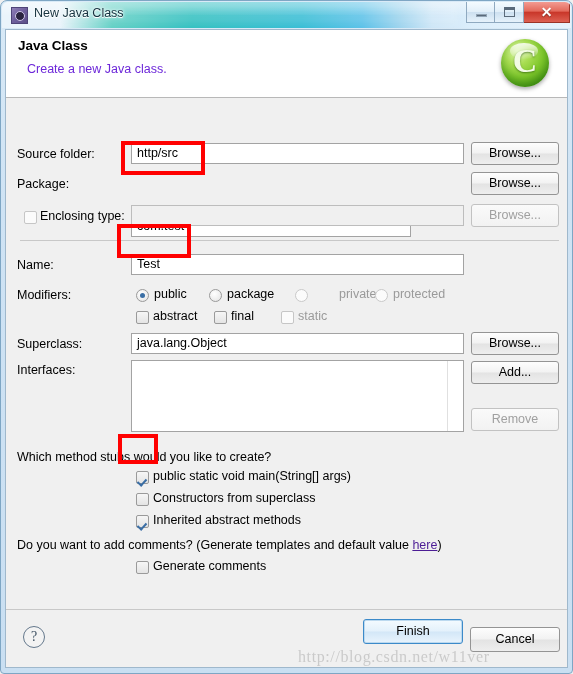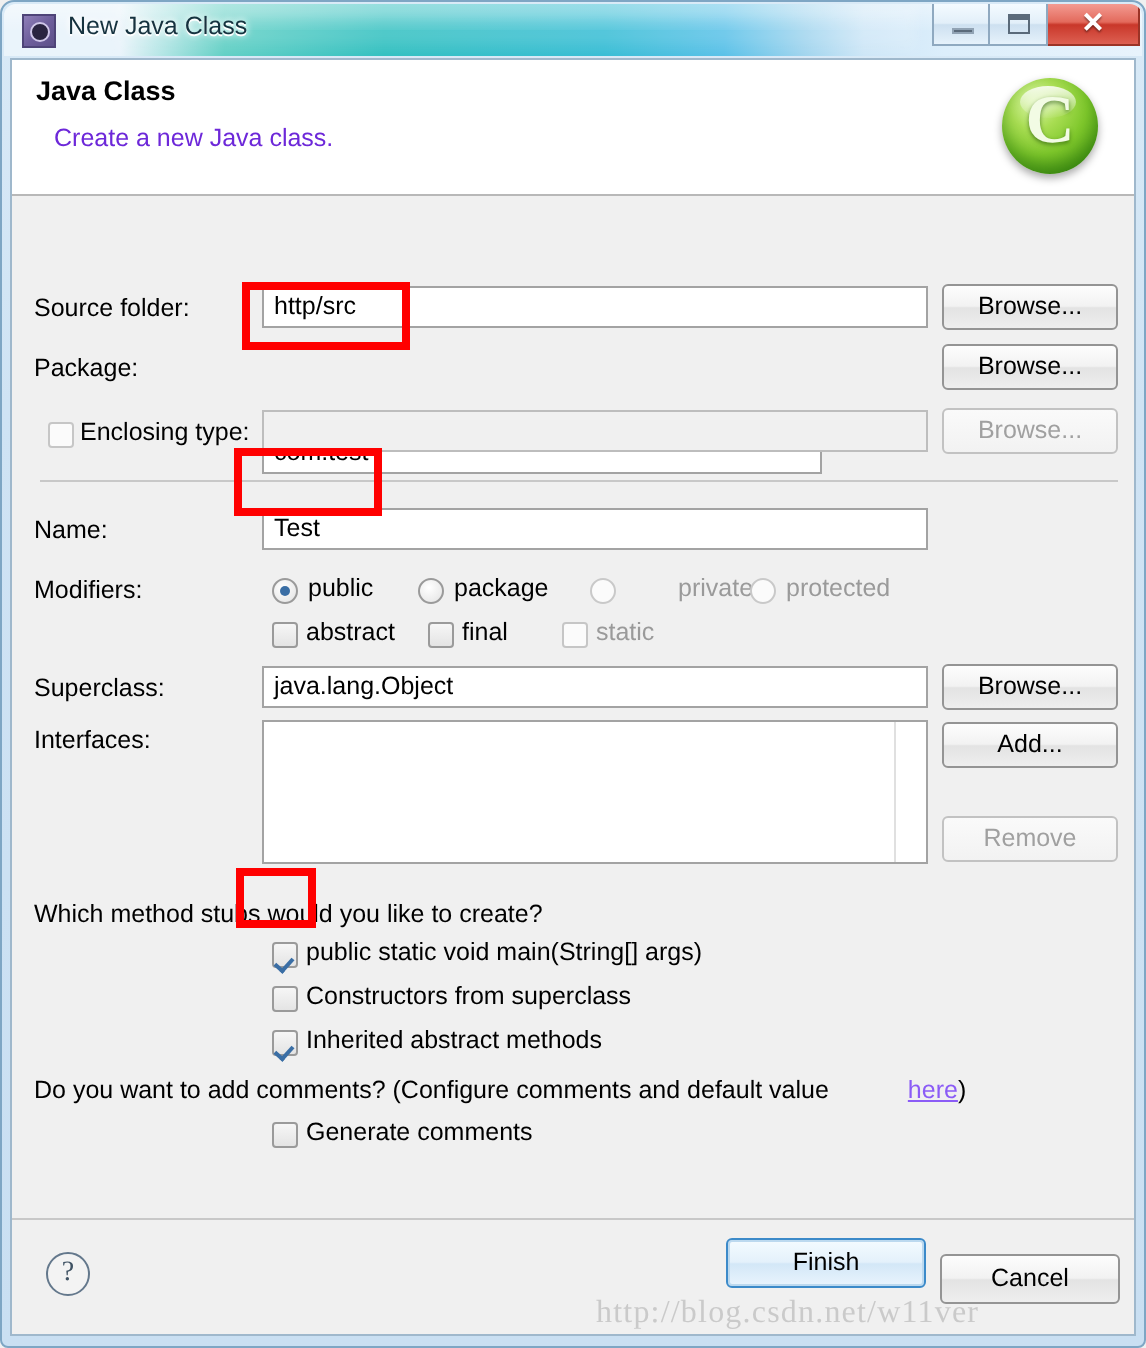--- a/index.html
+++ b/index.html
@@ -327,23 +327,22 @@
     background: #3a6ea5;
   }
 
   .sep {
     position: absolute;
     height: 1px;
     background: #c8c8c8;
   }
 
   .link {
-    color: #8b5cf6;
+    color: #4c1d95;
     text-decoration: underline;
-    margin-left: 36px;
   }
 
   
   .footer {
     position: absolute;
     left: 0; right: 0; bottom: 0;
     height: 57px;
     background: #f0f0f0;
     border-top: 1px solid #c8c8c8;
   }
@@ -480,21 +479,21 @@
         <span class="cb on" style="left:130px; top:373px;"></span>
         <div class="lbl" style="left:147px; top:371px;">public static void main(String[] args)</div>
 
         <span class="cb" style="left:130px; top:395px;"></span>
         <div class="lbl" style="left:147px; top:393px;">Constructors from superclass</div>
 
         <span class="cb on" style="left:130px; top:417px;"></span>
         <div class="lbl" style="left:147px; top:415px;">Inherited abstract methods</div>
 
         <div class="lbl" style="left:11px; top:440px;">
-          <span>Do you want to add comments? (Configure comments and default value </span><span class="link">here</span><span>)</span>
+          <span>Do you want to add comments? (Generate templates and default value </span><span class="link">here</span><span>)</span>
         </div>
 
         <span class="cb" style="left:130px; top:463px;"></span>
         <div class="lbl" style="left:147px; top:461px;">Generate comments</div>
 
       </div>
 
       <div class="footer">
         <div class="help-icon">?</div>
         <div class="btn default" style="left:357px; top:9px; width:100px; height:25px; line-height:23px;">Finish</div>

